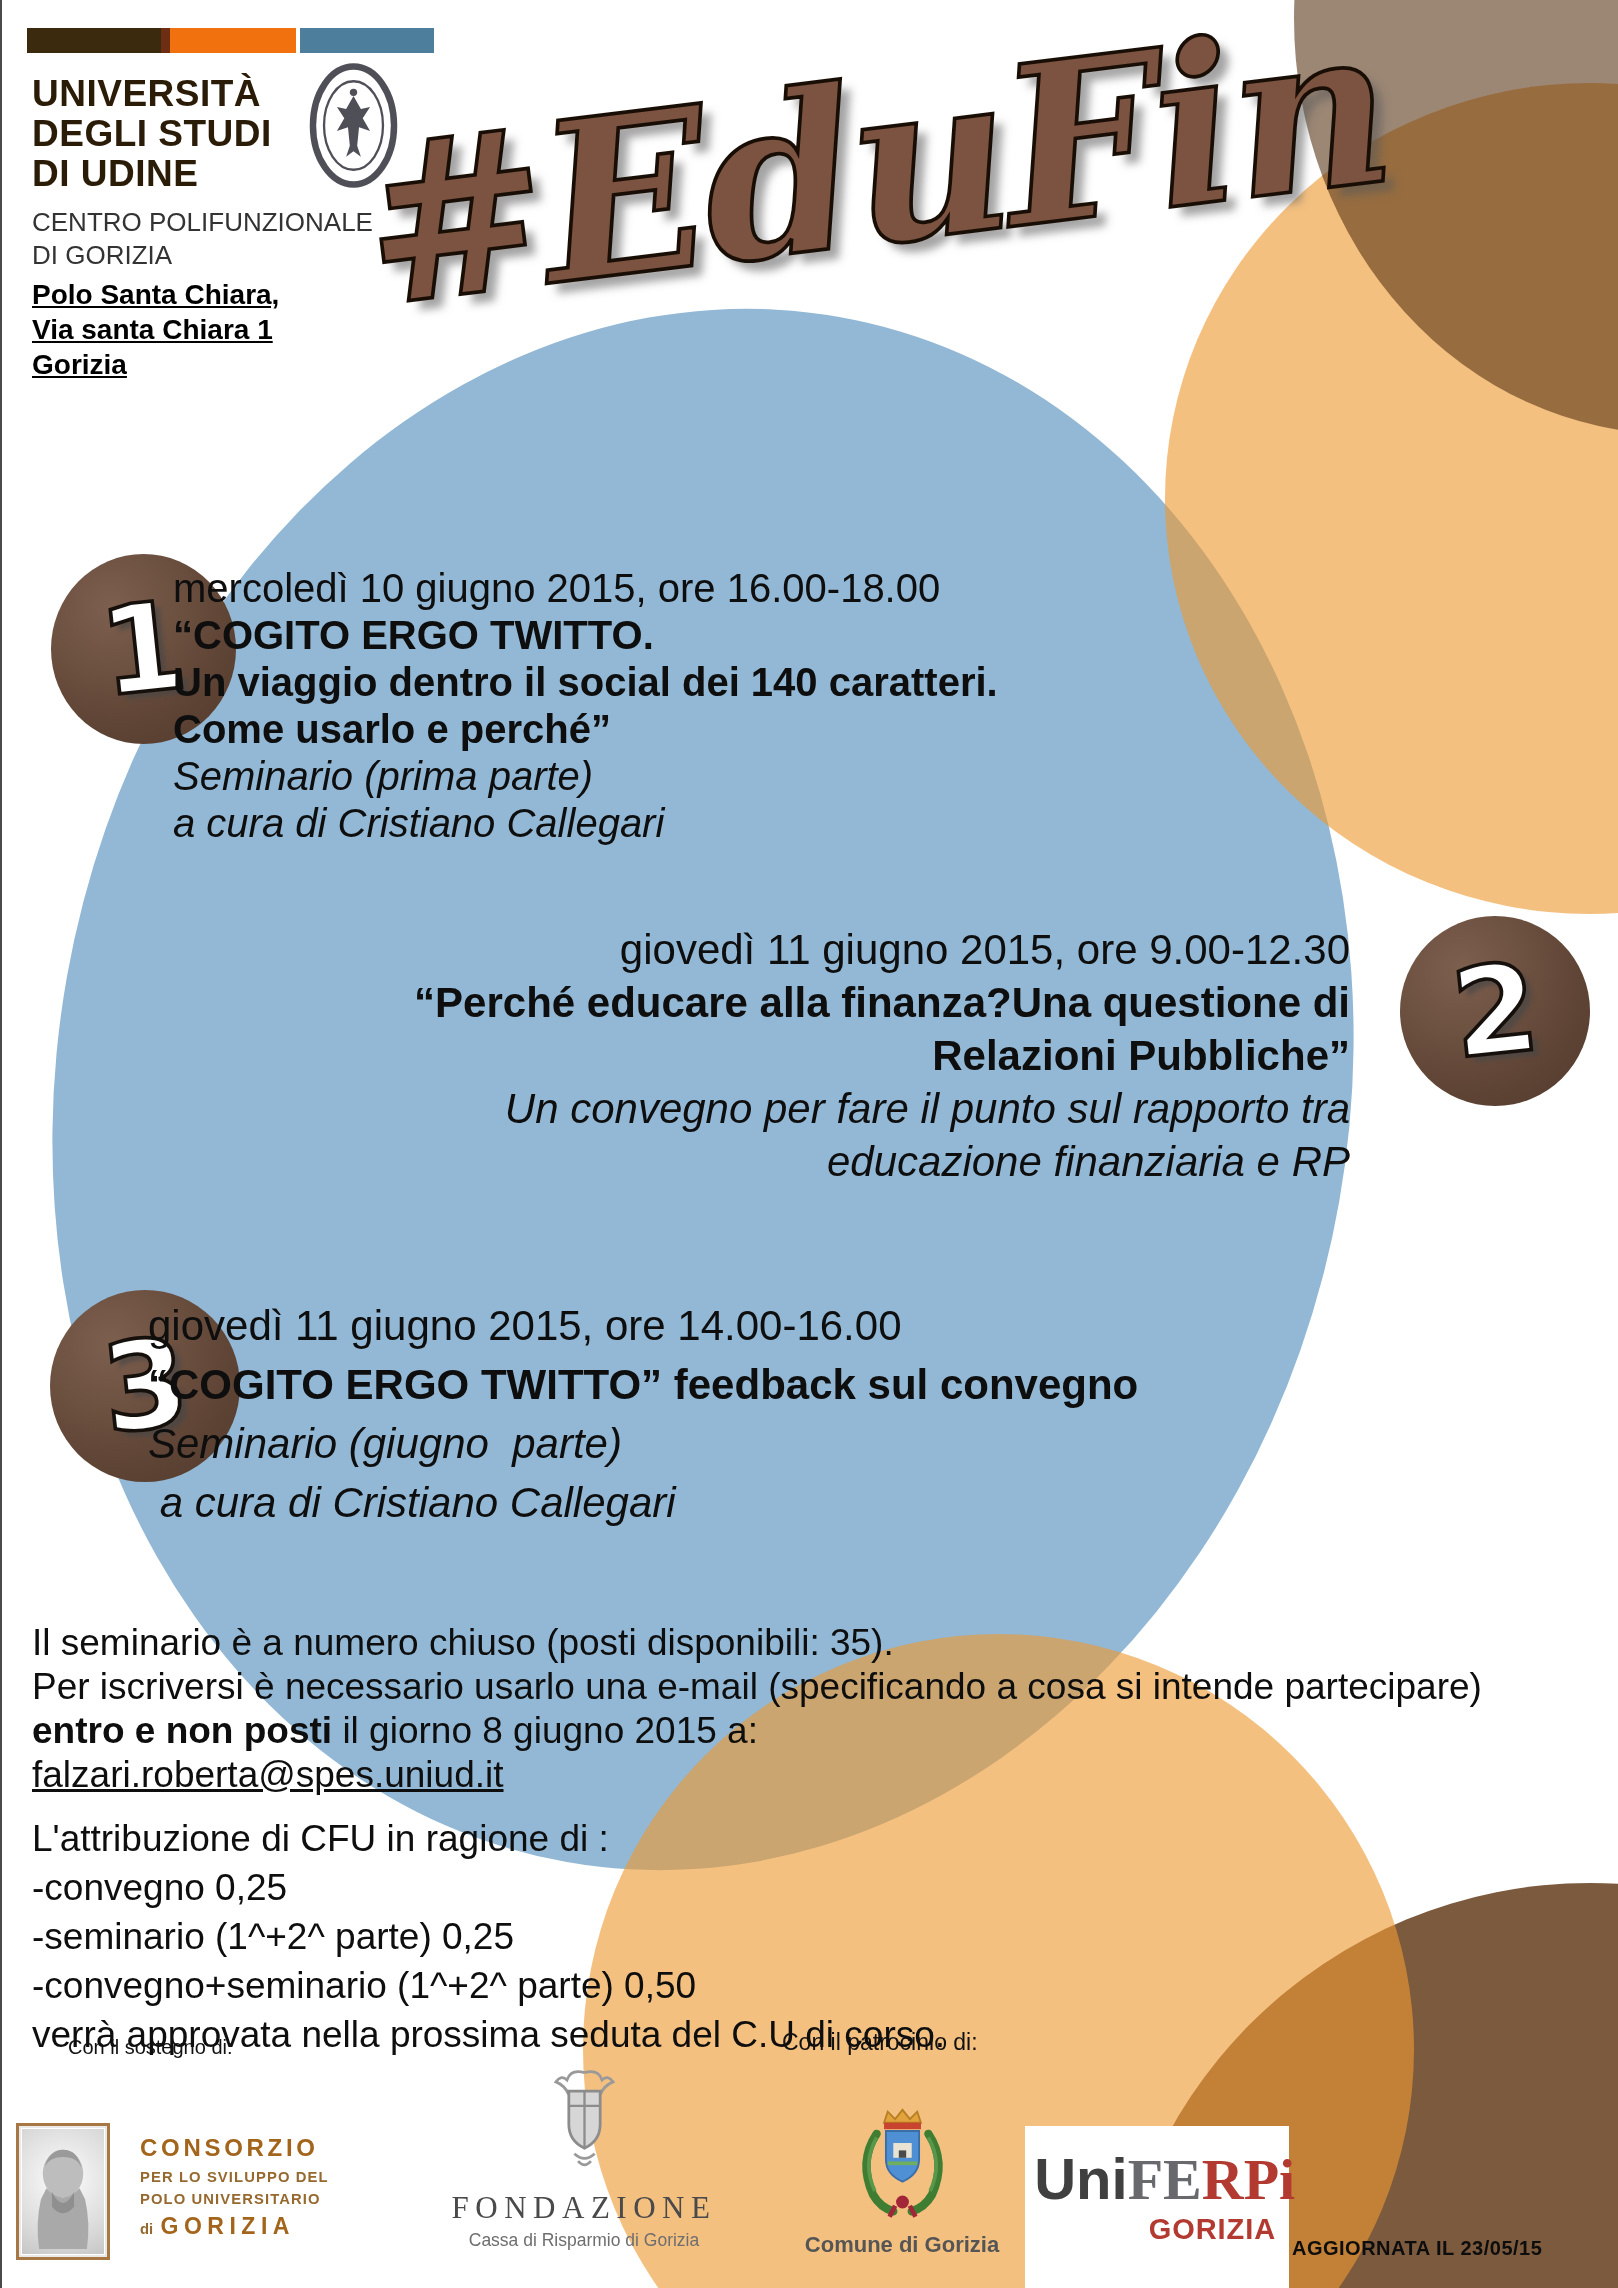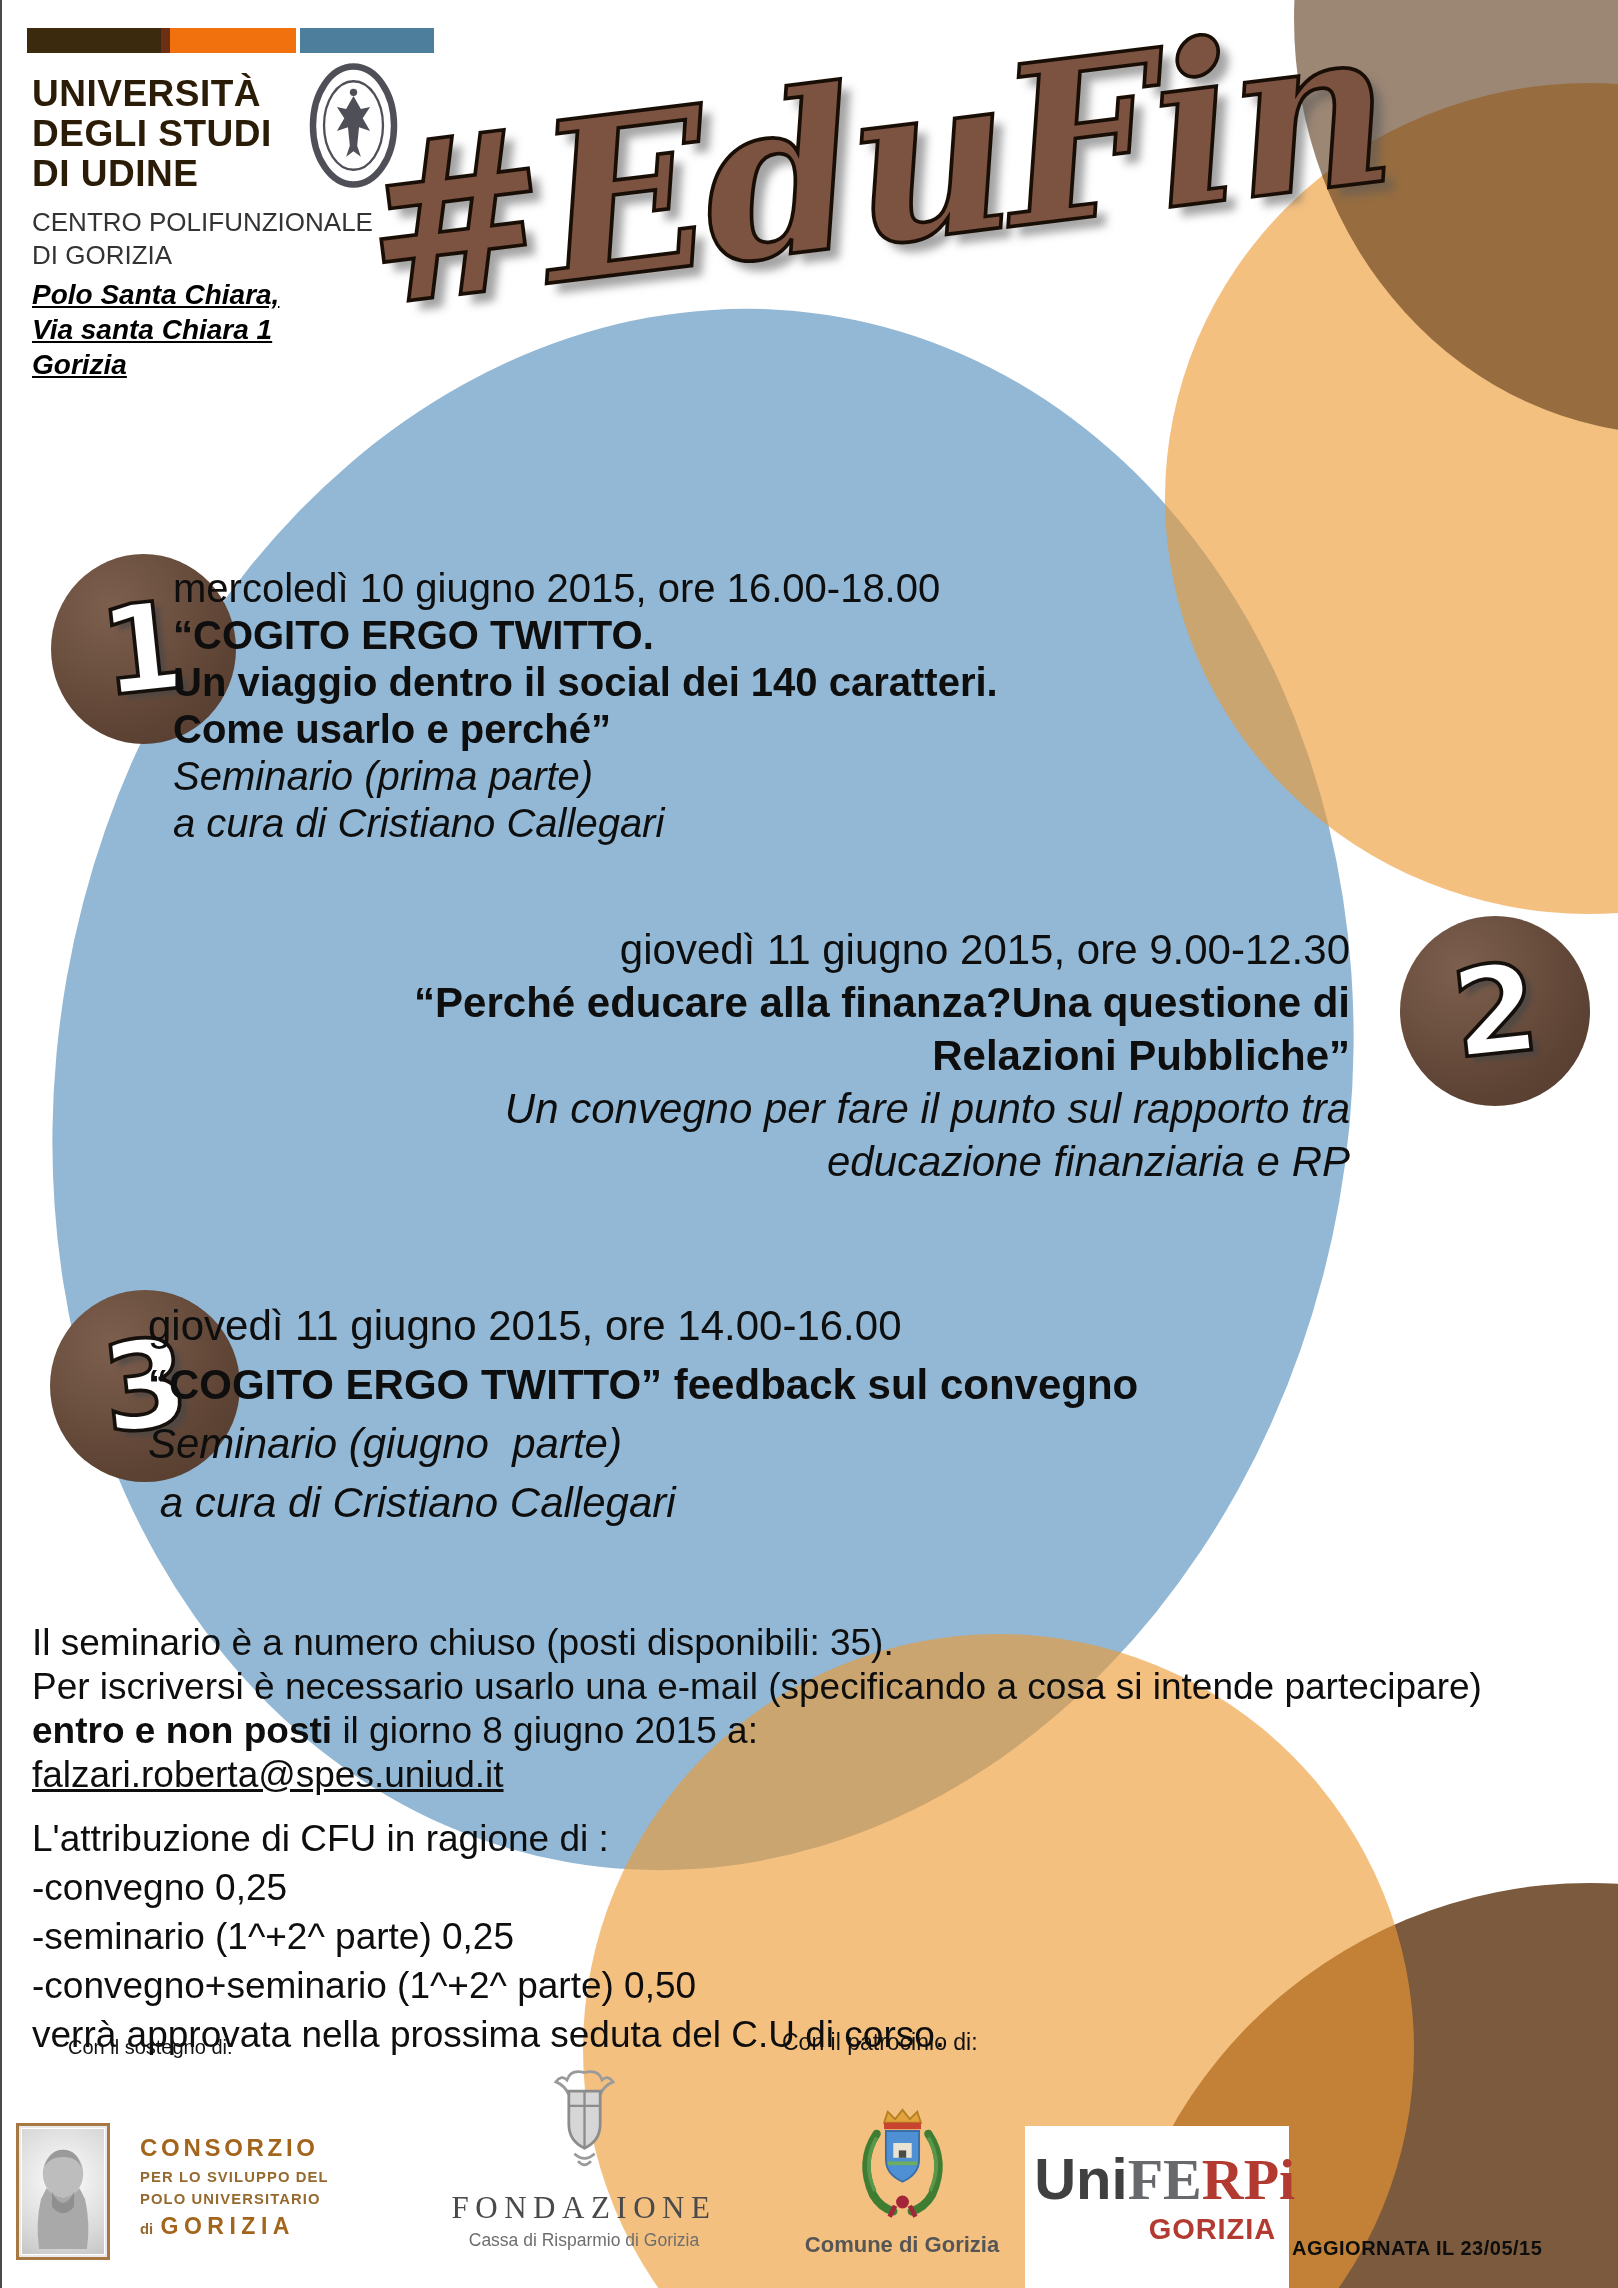--- a/index.html
+++ b/index.html
@@ -15,21 +15,21 @@
   #blue-ellipse{left:55px;top:305px;width:1292px;height:1569px;background:#92b8d5;transform:rotate(10deg);}
   #orange-tr{left:1163px;top:83px;width:849px;height:831px;background:rgba(238,153,50,0.62);}
   #brown-tr{left:1292px;top:-397px;width:757px;height:831px;background:rgba(84,48,18,0.58);}
   #brown-br{left:1108px;top:1883px;width:960px;height:960px;background:#7b5a3e;}
   #orange-bottom{left:581px;top:1634px;width:831px;height:831px;background:rgba(238,153,50,0.62);}
   
   .barseg{position:absolute;top:28px;height:25px;}
   
   #uni-name{left:30px;top:74px;font-weight:bold;font-size:37px;line-height:40px;color:#2b1c07;letter-spacing:0.5px;}
   #uni-centro{left:30px;top:206px;font-size:26px;line-height:33px;color:#333;}
-  #uni-address{left:30px;top:277px;font-size:28px;line-height:35px;font-weight:bold;font-style:italic;text-decoration:underline;color:#000;}
+  #uni-address{left:30px;top:277px;font-size:28px;line-height:35px;font-weight:bold;text-decoration:underline;color:#000;}
   
   #edufin{
     left:360px;top:51px;width:775px;text-align:center;
     transform:rotate(-7deg);transform-origin:50% 50%;
     font-family:"DejaVu Serif",serif;font-style:italic;font-weight:600;
     font-size:220px;color:#7b5340;-webkit-text-stroke:3.7px #190e05;
     text-shadow:9.2px 11px 8.3px rgba(90,90,90,.55);letter-spacing:-5.5px;white-space:nowrap;
   }
   
   .numcircle{

